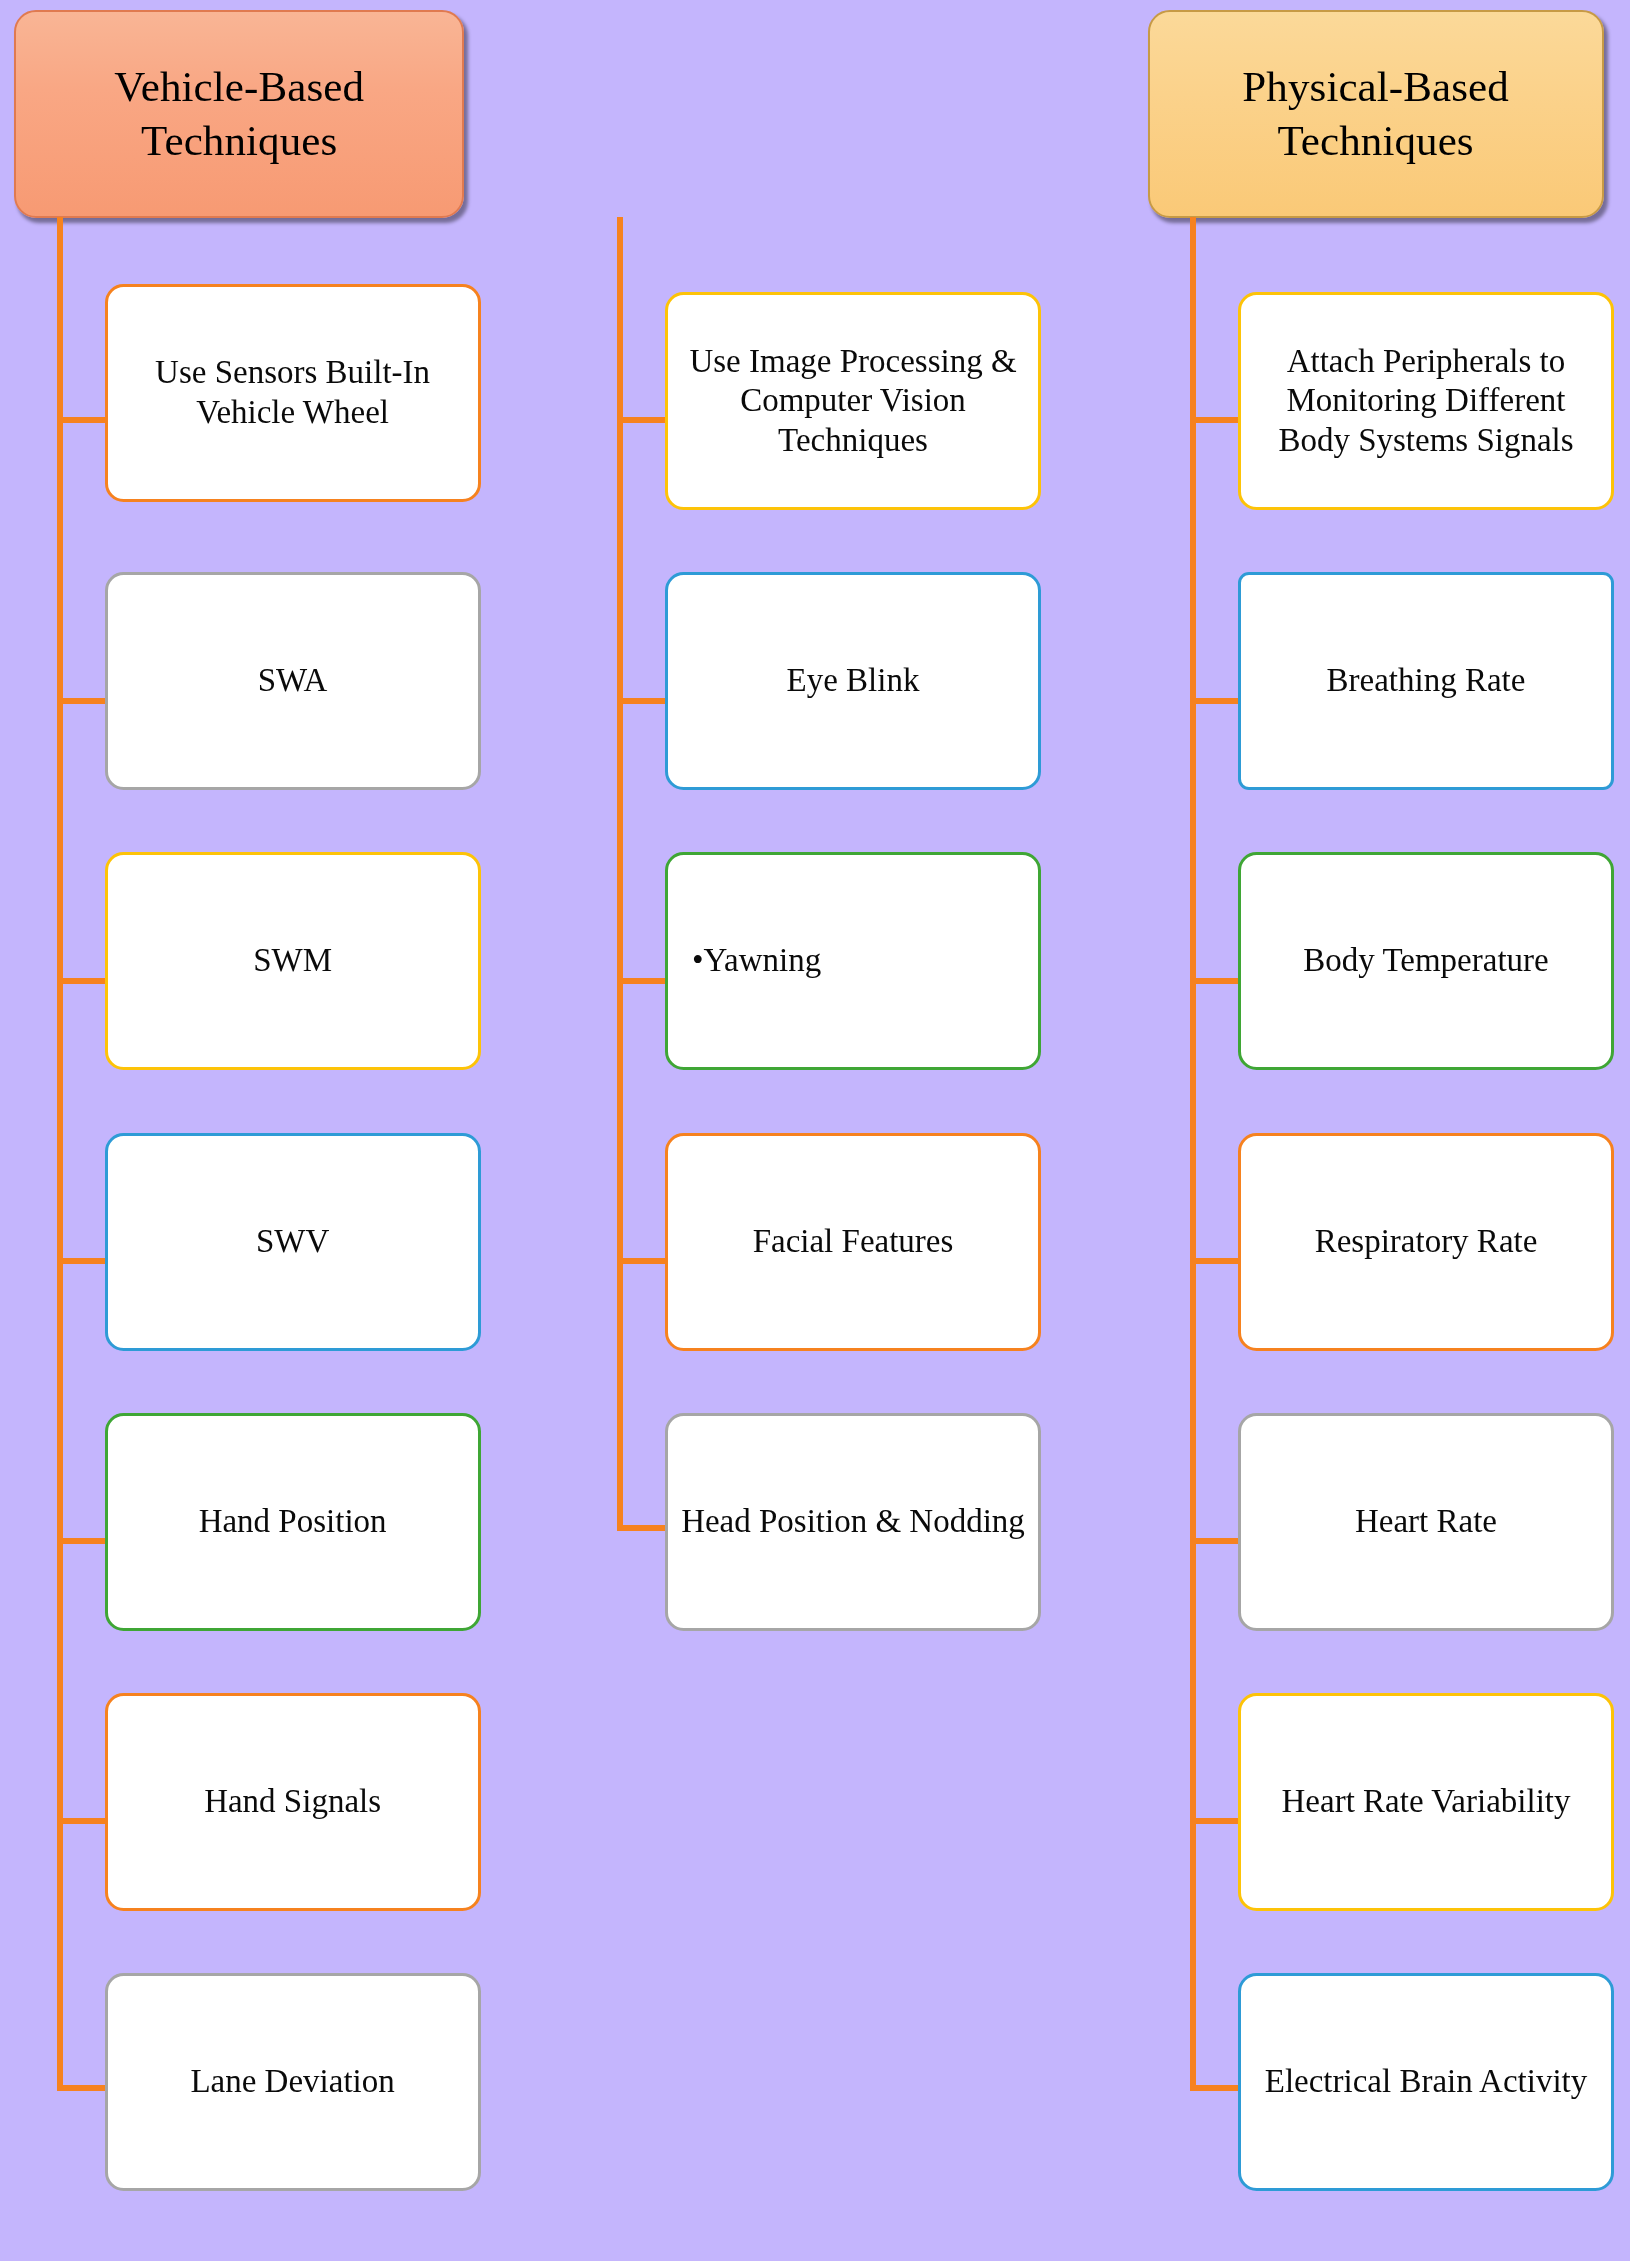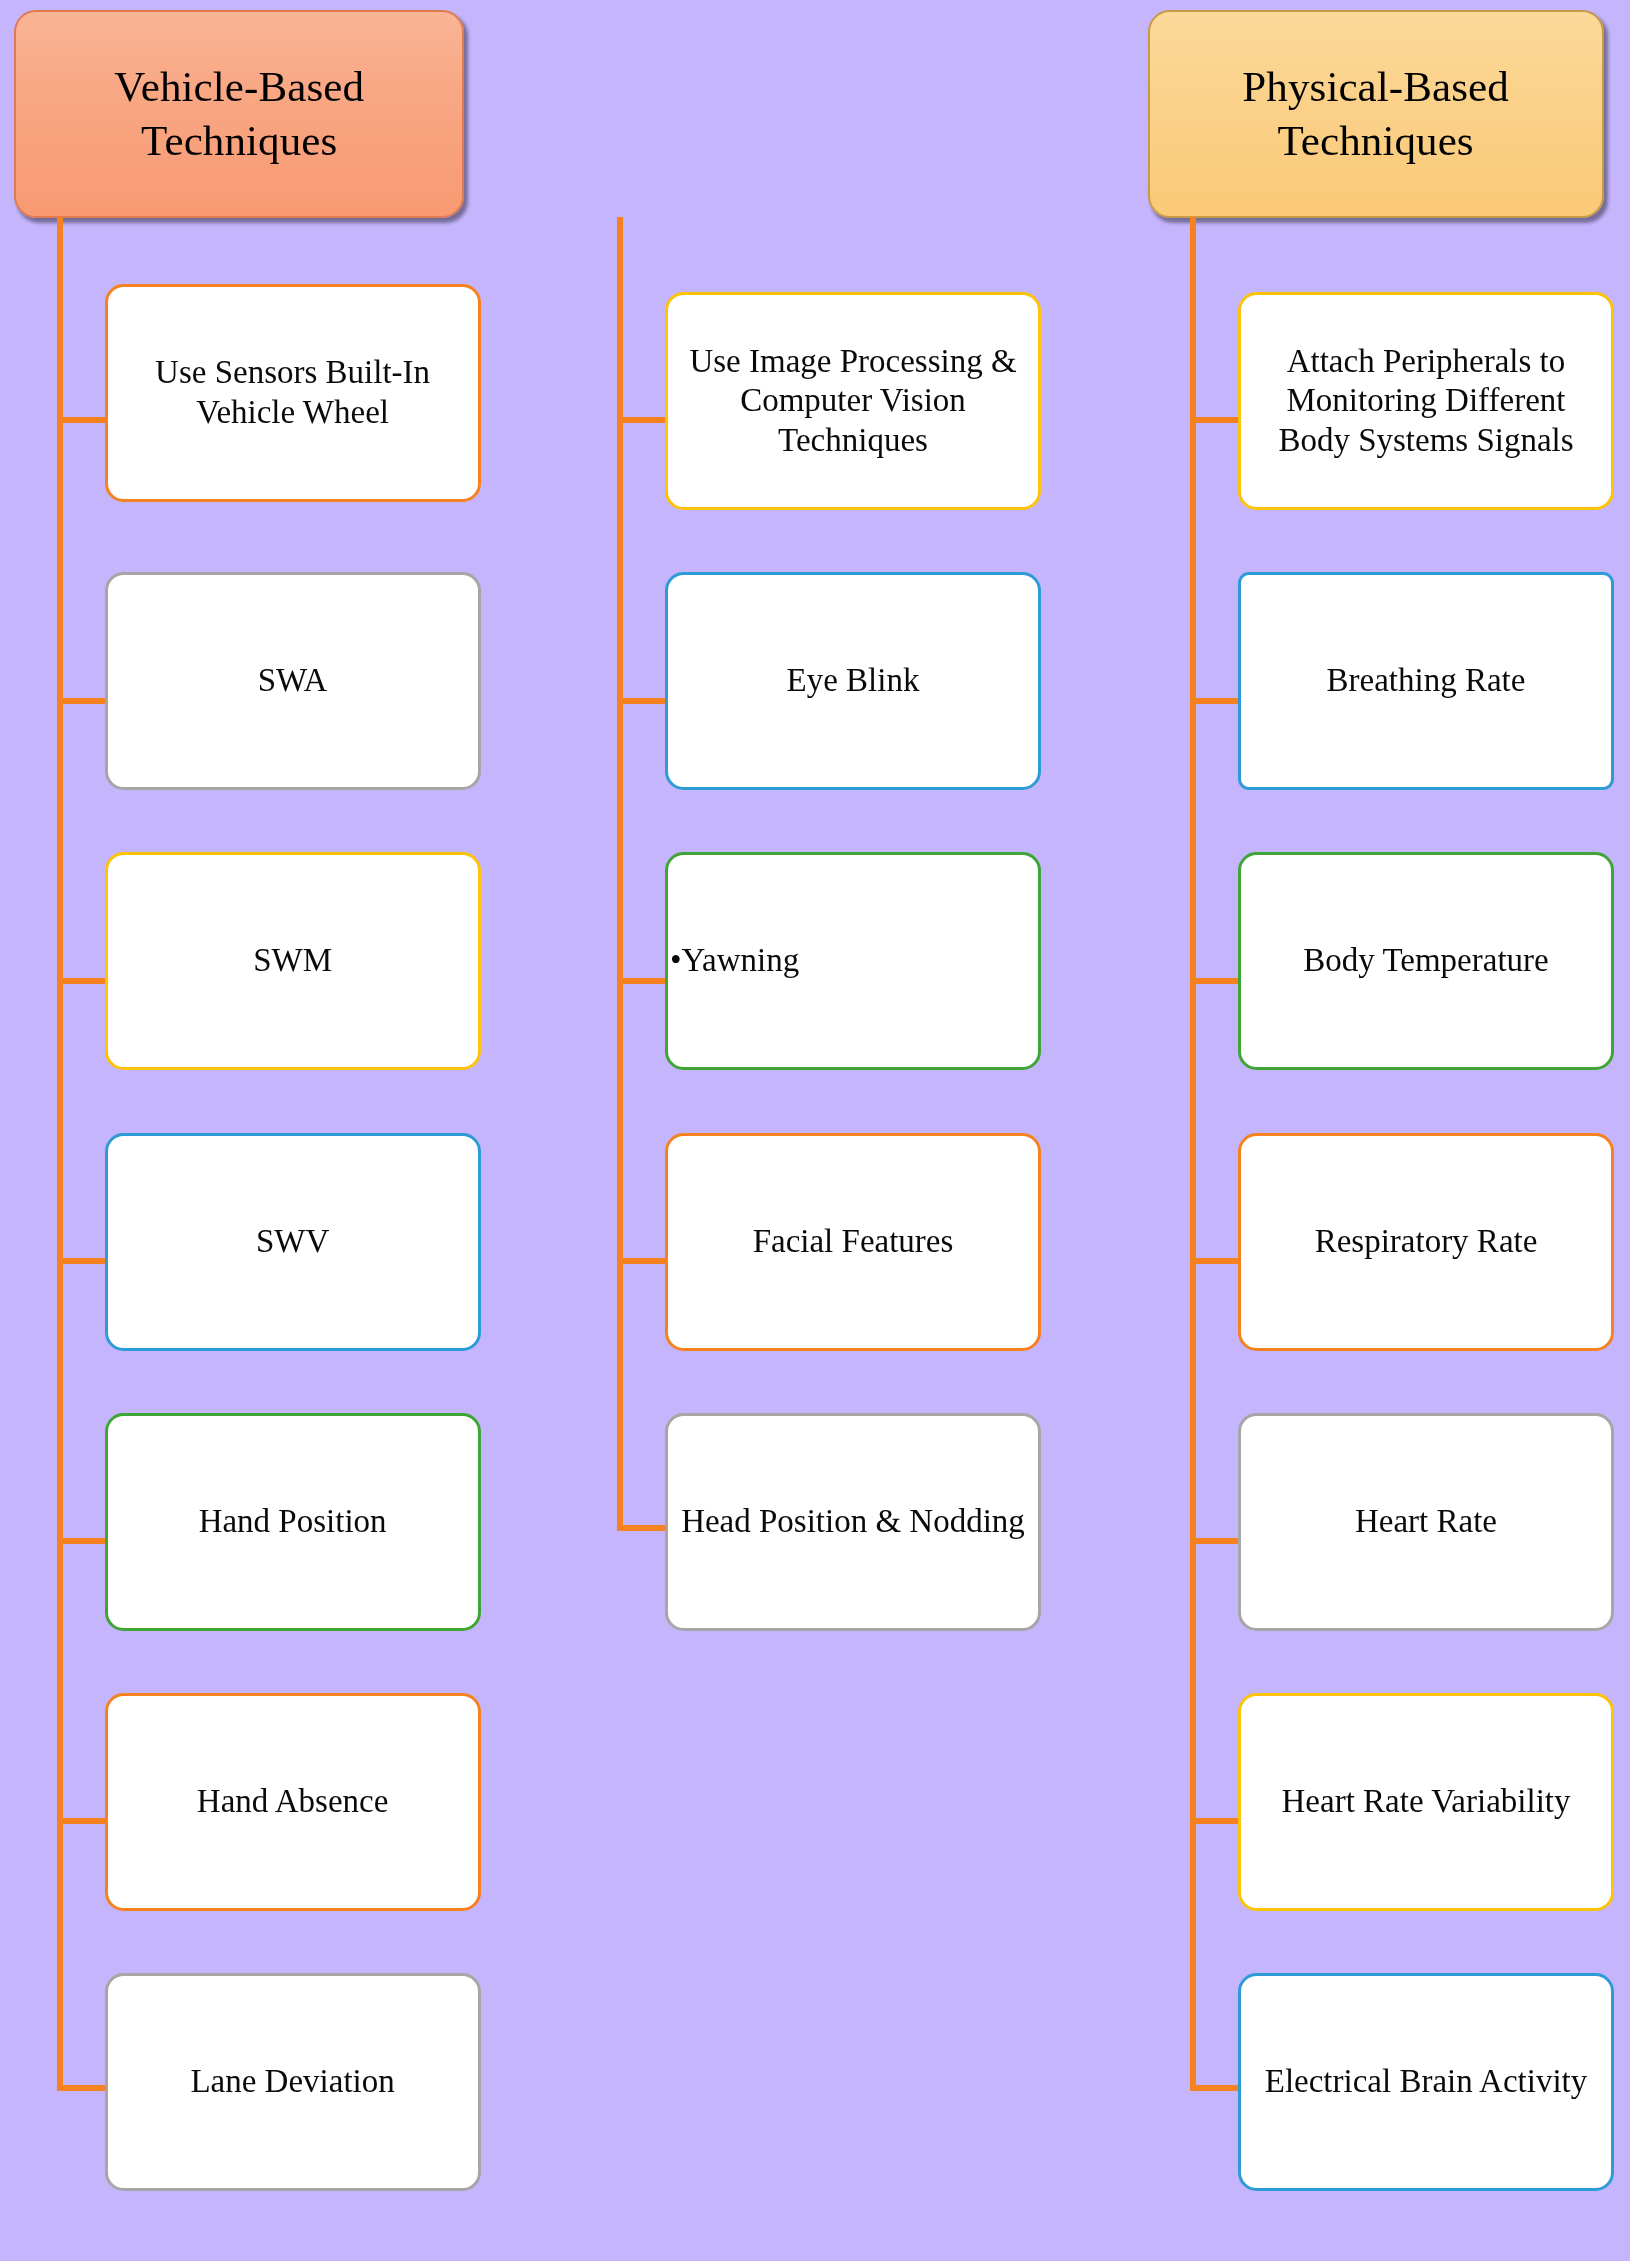--- a/index.html
+++ b/index.html
@@ -94,21 +94,21 @@
   .leaf-card .ltext{
     font-size:33px;
     line-height:1.20;
     color:#0a0a0a;
     padding:0 9.8px;
     width:100%;
   }
   .leaf-card.align-left{justify-content:flex-start;}
   .leaf-card.align-left .ltext{
     text-align:left;
-    padding-left:2px;
+    padding-left:24px;
   }
 
   
   .c-orange{border-color:#f6821f;}
   .c-gray  {border-color:#a6a6a6;}
   .c-yellow{border-color:#fdc308;}
   .c-blue  {border-color:#2e9bd6;}
   .c-green {border-color:#3fa635;}
 </style>
 </head>
@@ -154,21 +154,21 @@
     <div class="leaf-row" style="top:0;">
       <div class="stub" style="left:49px; top:1538px; width:50px;"></div>
       <div class="leaf-card c-green" style="left:97px; top:1413px; width:376px; height:218px;">
         <div class="ltext">Hand Position</div>
       </div>
     </div>
 
     <div class="leaf-row" style="top:0;">
       <div class="stub" style="left:49px; top:1818px; width:50px;"></div>
       <div class="leaf-card c-orange" style="left:97px; top:1693px; width:376px; height:218px;">
-        <div class="ltext">Hand Absence</div>
+        <div class="ltext">Hand Signals</div>
       </div>
     </div>
 
     <div class="leaf-row" style="top:0;">
       <div class="stub" style="left:49px; top:2085px; width:50px;"></div>
       <div class="leaf-card c-gray" style="left:97px; top:1973px; width:376px; height:218px;">
         <div class="ltext">Lane Deviation</div>
       </div>
     </div>
   </div>

